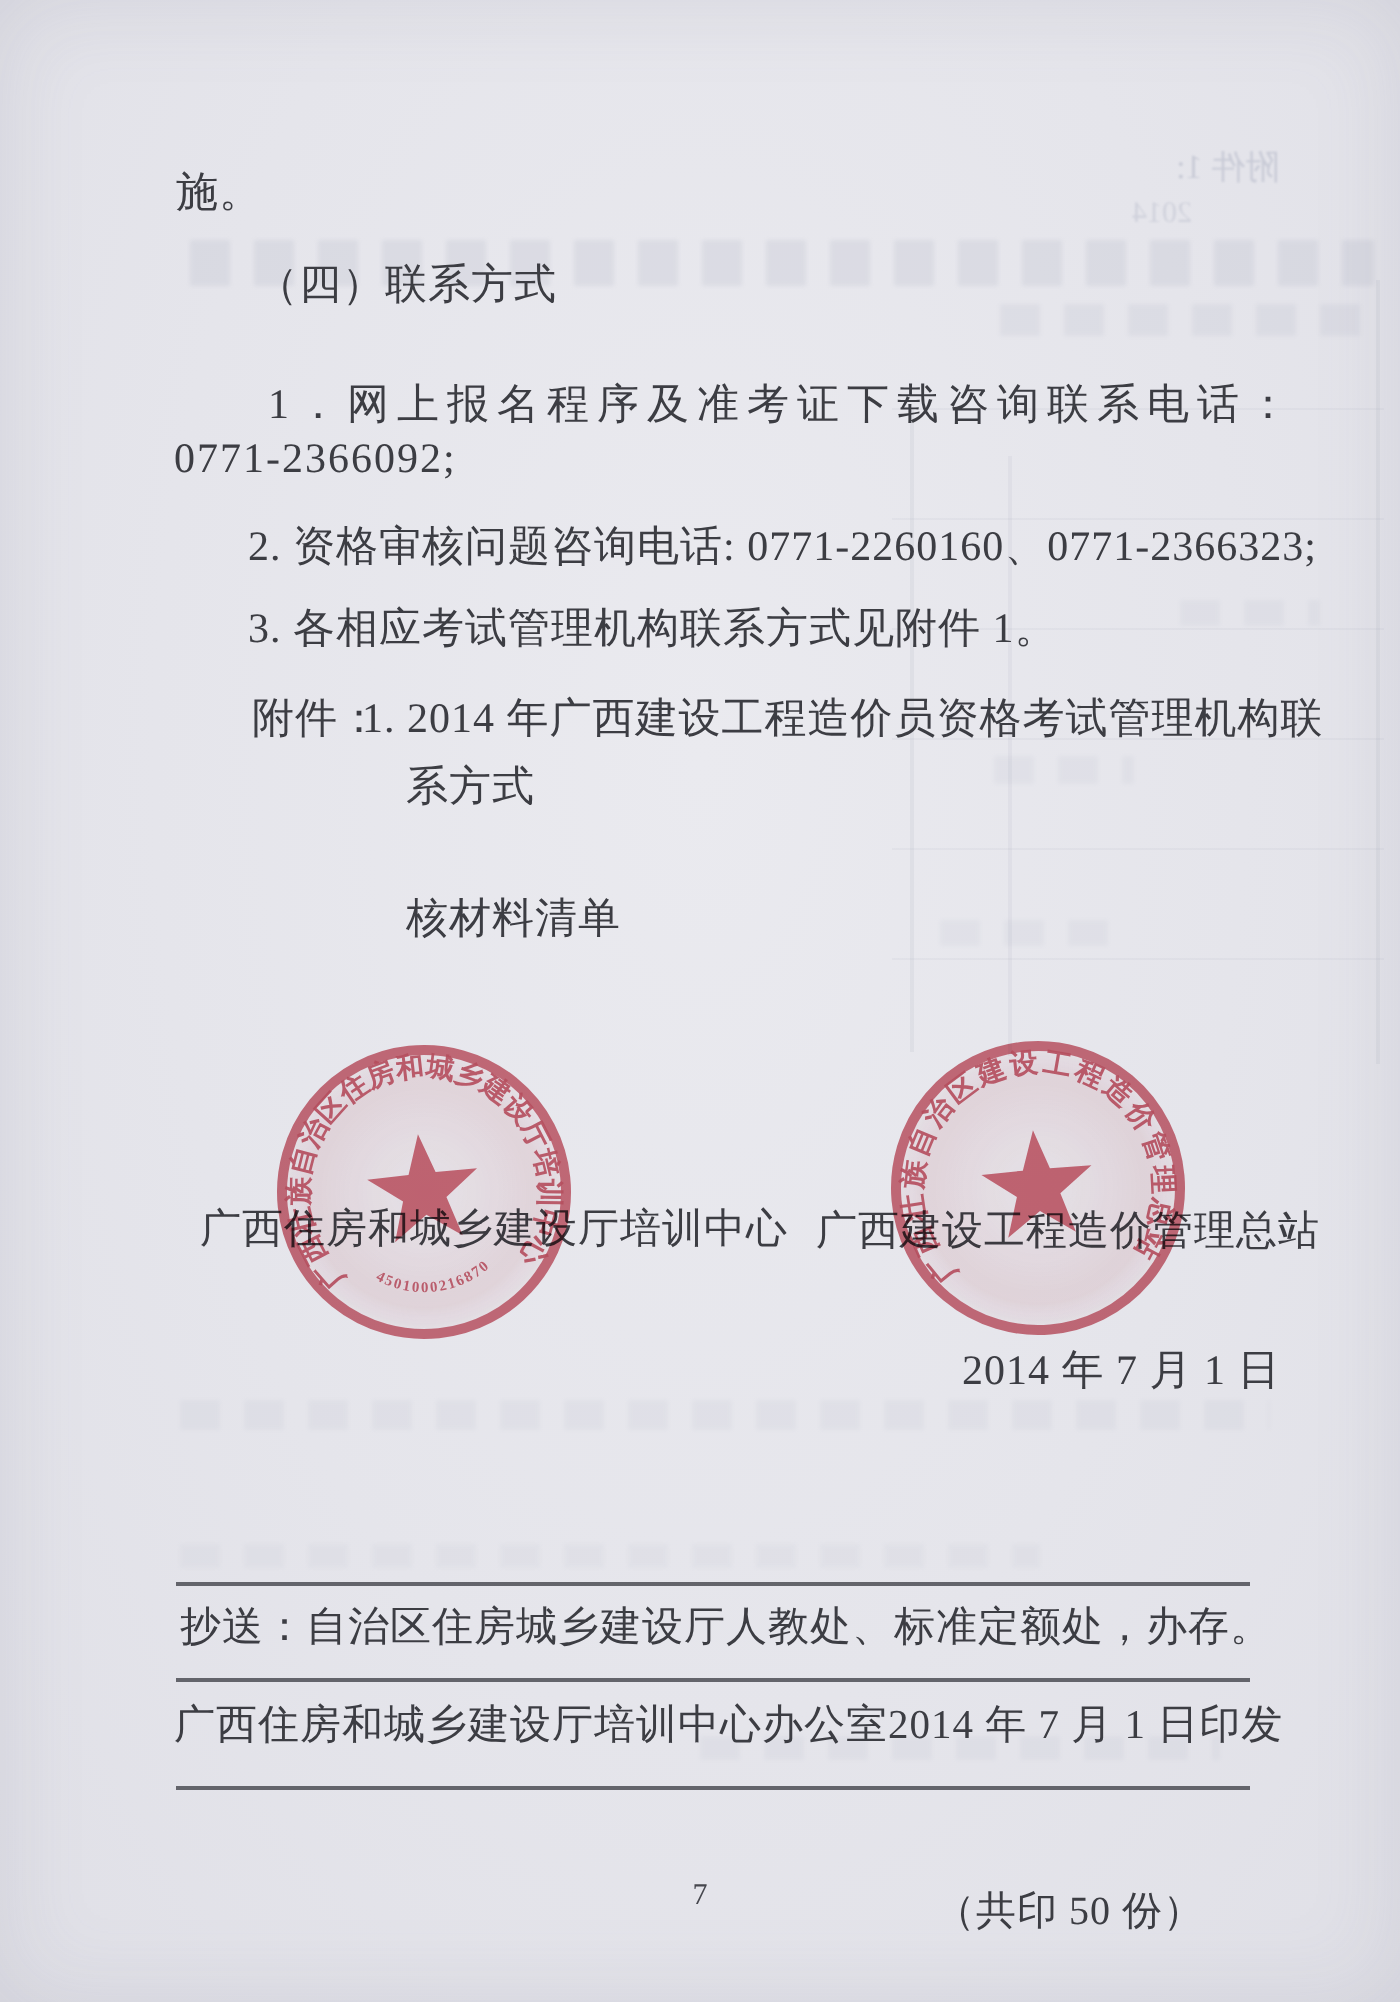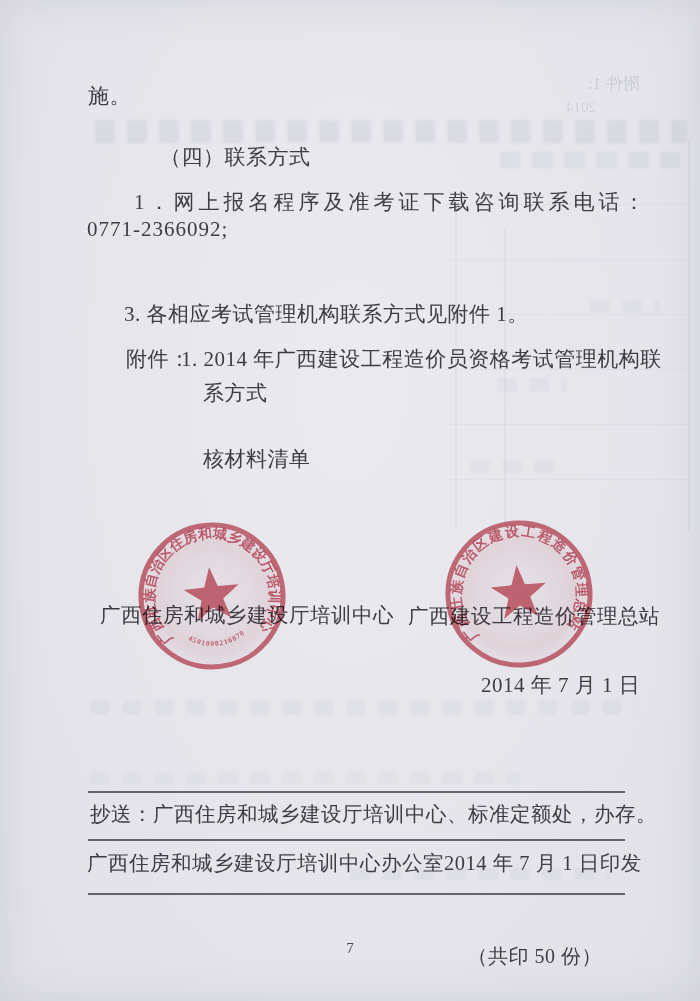--- a/index.html
+++ b/index.html
@@ -52,23 +52,24 @@
   <div class="ghost-vline" style="left:504px;top:228px;height:300px;opacity:.08;"></div>
   <div class="ghost-vline" style="left:688px;top:140px;height:392px;"></div>
   <div class="ghost-band ghost-faint" style="left:497px;top:378px;width:70px;height:14px;"></div>
   <div class="ghost-band ghost-faint" style="left:590px;top:300px;width:70px;height:13px;"></div>
   <div class="ghost-band ghost-faint" style="left:470px;top:460px;width:90px;height:13px;"></div>
   <div class="ghost-band ghost-faint" style="left:90px;top:700px;width:545px;height:15px;"></div>
   <div class="ghost-band" style="left:90px;top:772px;width:430px;height:12px;opacity:.06;"></div>
   <div class="ghost-band ghost-faint" style="left:350px;top:868px;width:260px;height:12px;"></div>
 
   <div class="t" style="left:88px;top:84px;">施。</div>
-  <div class="t" style="left:128px;top:145px;margin-left:32px;">（四）联系方式</div>
+  <div class="t" style="left:128px;top:130px;">（四）联系方式</div>
   <div class="t spread" style="left:134px;top:190px;">1．网上报名程序及准考证下载咨询联系电话：</div>
   <div class="t num" style="left:87px;top:217px;">0771-2366092;</div>
+  <div class="t" style="left:124px;top:261px;">2. 资格审核问题咨询电话: 0771-2260160、0771-2366323;</div>
   <div class="t" style="left:124px;top:302px;">3. 各相应考试管理机构联系方式见附件 1。</div>
 
   <div class="t" style="left:126px;top:347px;">附件：</div>
   <div class="t" style="left:181px;top:347px;">1. 2014 年广西建设工程造价员资格考试管理机构联</div>
   <div class="t" style="left:203px;top:381px;">系方式</div>
   <div class="t" style="left:203px;top:447px;">核材料清单</div>
 
   <div class="t" style="left:88px;top:604px;font-size:20.5px;margin-left:12px;">广西住房和城乡建设厅培训中心</div>
   <div class="t" style="left:408px;top:605px;font-size:20.5px;">广西建设工程造价管理总站</div>
   <div class="t" style="left:481px;top:673px;">2014 年 7 月 1 日</div>
@@ -103,21 +104,21 @@
       <path id="arcR" d="M 36.9 118.8 A 58 58 0 1 1 123.1 118.8" fill="none"></path>
     </defs>
     <circle cx="80" cy="80" r="71" fill="url(#washR)" stroke="#c8505f" stroke-width="5" opacity=".88"></circle>
     <polygon points="80,51 86.8,70.7 107.6,71 90.9,83.6 97,103.5 80,91.5 63,103.5 69.1,83.6 52.4,71 73.2,70.7" fill="#ca4f5e" opacity=".9"></polygon>
     <text font-size="14" fill="#c4495a" letter-spacing="1.6" opacity=".92">
       <textPath href="#arcR">广西壮族自治区建设工程造价管理总站</textPath>
     </text>
   </svg>
 
   <div class="rule" style="top:791px;"></div>
-  <div class="t" style="left:90px;top:803px;font-size:20.5px;">抄送：广西住房和城乡建设厅培训中心、标准定额处，办存。</div>
+  <div class="t" style="left:90px;top:803px;font-size:20.5px;">抄送：自治区住房城乡建设厅人教处、标准定额处，办存。</div>
   <div class="rule" style="top:839px;"></div>
   <div class="footer-row" style="left:87px;top:852px;width:531px;">
     <span class="t" style="position:static;font-size:20.5px;">广西住房和城乡建设厅培训中心办公室</span>
     <span class="t" style="position:static;font-size:20.5px;">2014 年 7 月 1 日印发</span>
   </div>
   <div class="rule" style="top:893px;"></div>
   <div class="t copies" style="left:430px;top:897px;width:172px;font-size:20px;">（共印 50 份）</div>
   <div class="t pageno" style="top:940px;">7</div>
 
 </div>

